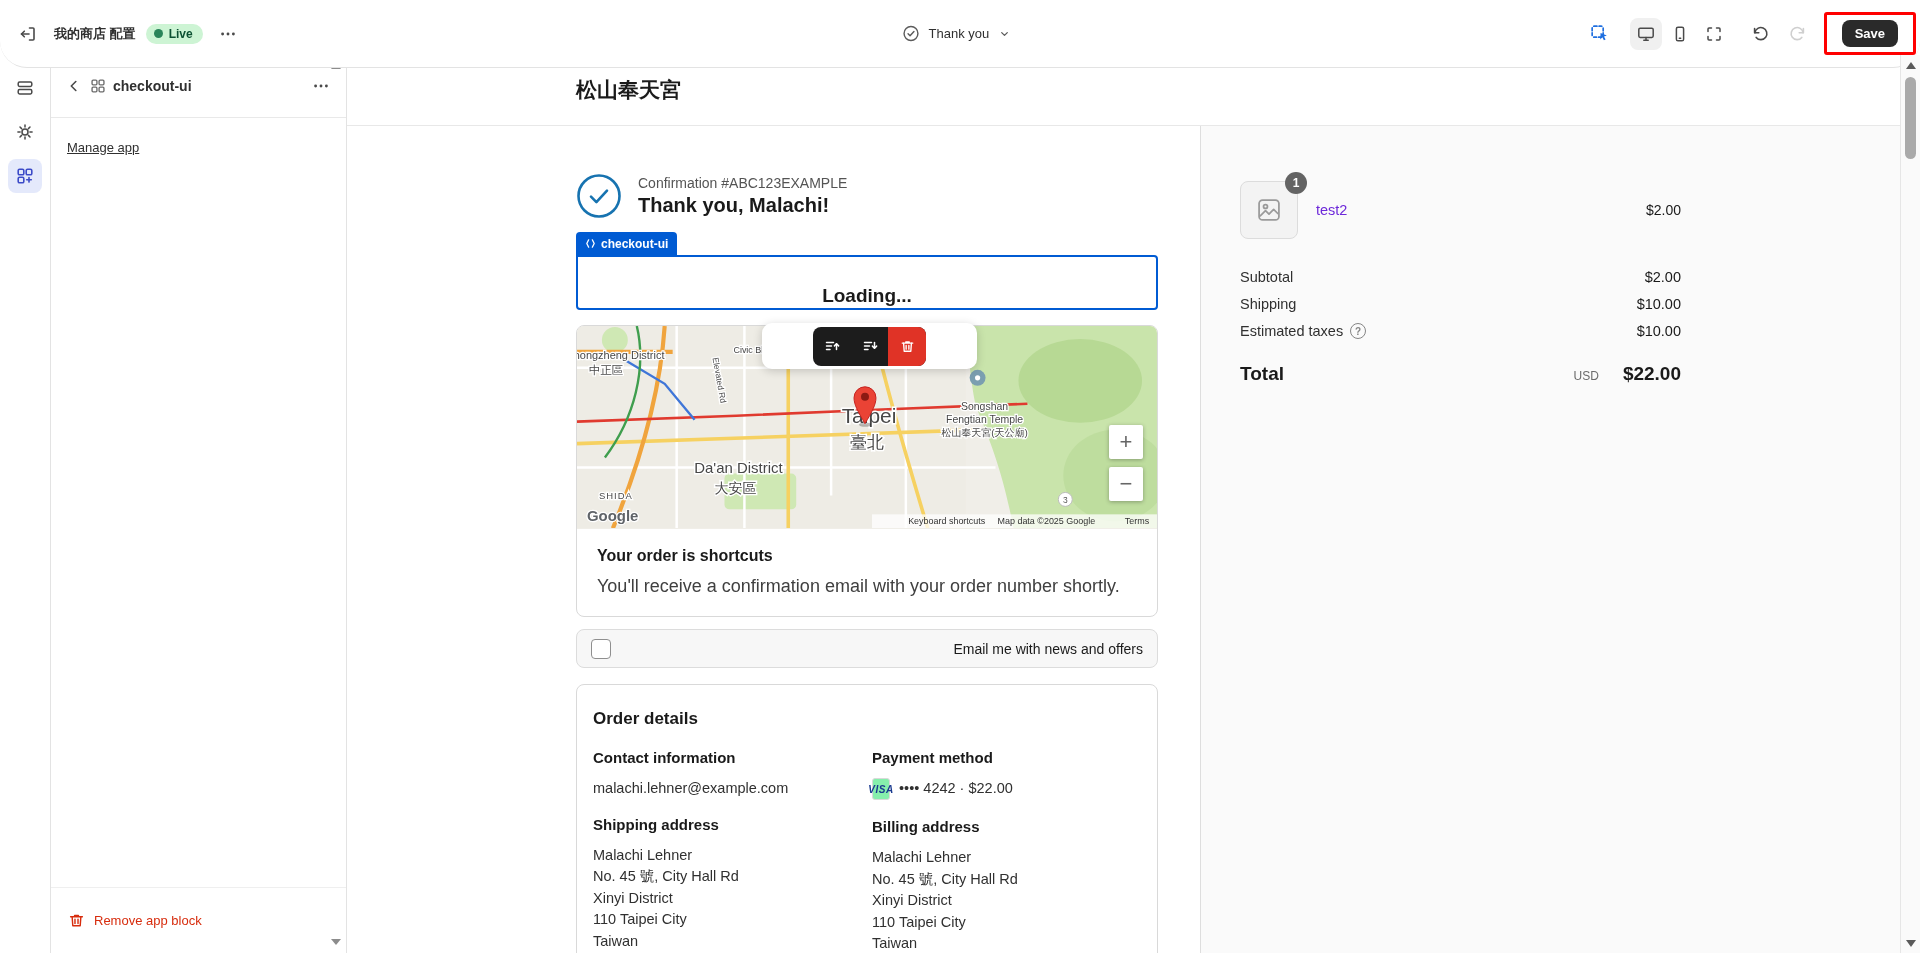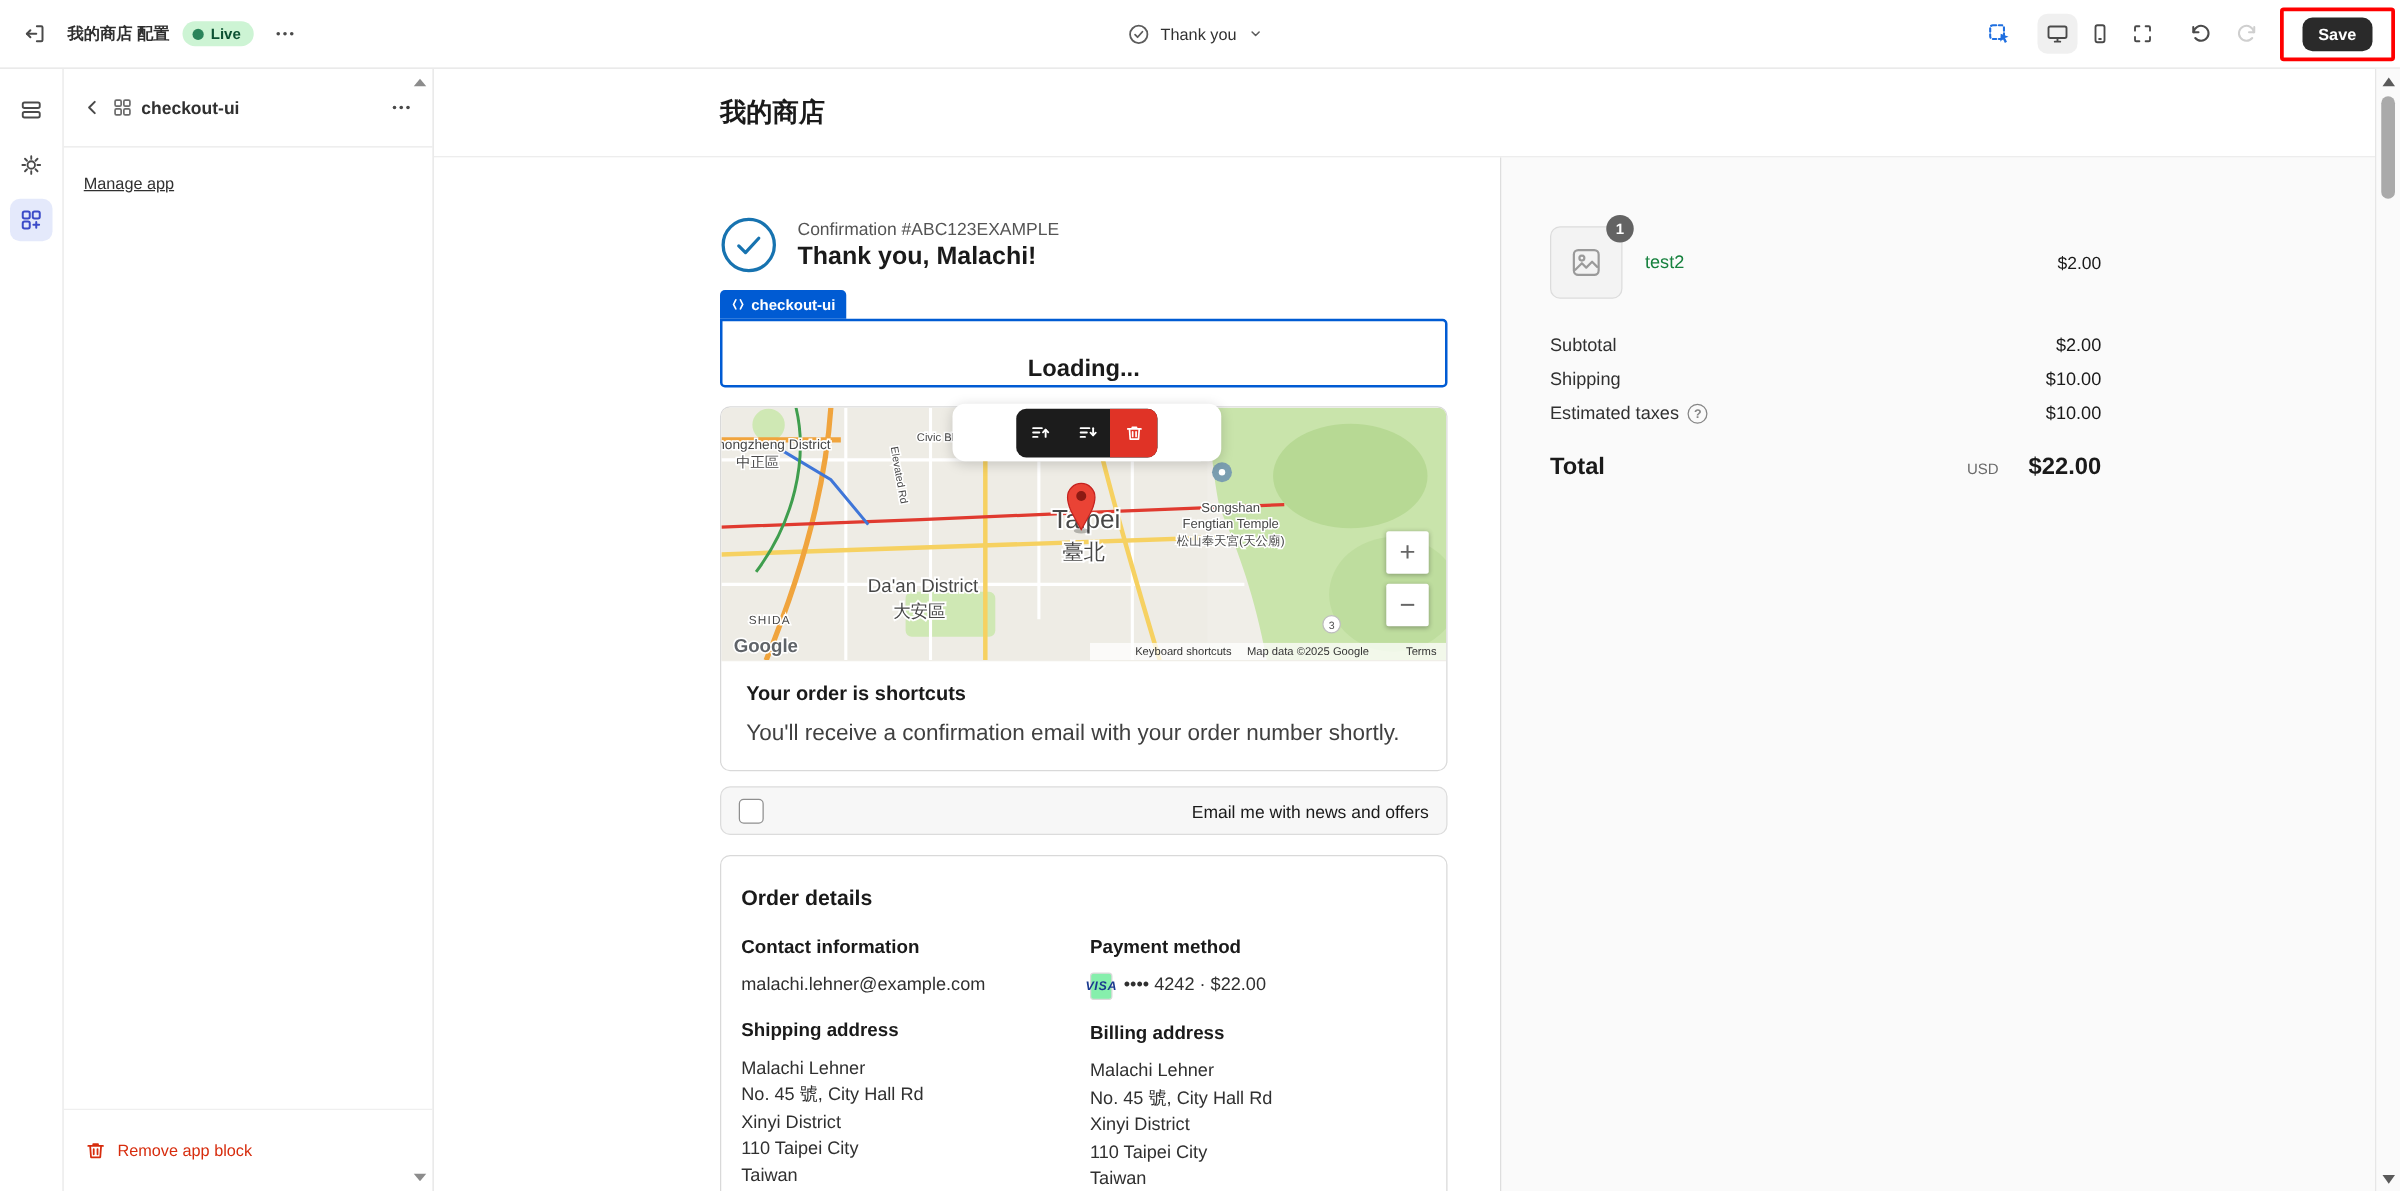--- a/index.html
+++ b/index.html
@@ -1,22 +1,22 @@
 <!DOCTYPE html>
 <html><head>
 <meta charset="utf-8">
 <style>
   * { margin:0; padding:0; box-sizing:border-box; }
   html,body { background:#fff; }
   body { font-family:"Liberation Sans","DejaVu Sans",sans-serif; color:#303030; }
   #app { position:relative; width:1920px; height:953px; overflow:hidden; background:#fff; }
 
   
-  .topbar { position:absolute; top:0; left:0; right:0; height:55px; background:#fff;
-            border-bottom:1px solid #e3e3e3; display:flex; align-items:center; padding:0 4px 0 12px; z-index:50; }
+  .topbar { position:absolute; top:0; left:0; right:0; height:68px; background:#fff;
+            border-bottom:1px solid #e3e3e3; display:flex; align-items:center; padding:0 4px 0 12px; z-index:50;border-radius:27px; }
   .tb-left { display:flex; align-items:center; gap:10px; }
   .tb-title { font-size:13px; font-weight:700; color:#303030; white-space:nowrap; }
   .badge-live { display:inline-flex; align-items:center; gap:6px; background:#cdf4d4; border-radius:11px;
                 padding:3px 10px 3px 8px; font-size:12px; font-weight:600; color:#0c5132; }
   .badge-live .dot { width:9px; height:9px; border-radius:50%; background:#2a845a; }
   .ghost-btn { background:none; border:none; cursor:pointer; display:inline-flex; align-items:center;
                justify-content:center; padding:6px; border-radius:8px; color:#4a4a4a; }
   .tb-center { position:absolute; left:50%; transform:translateX(-53%); display:flex; align-items:center;
                gap:8px; height:100%; }
   .tb-center .label { font-size:13px; font-weight:500; color:#303030; }
@@ -115,21 +115,21 @@
   .summary { position:absolute; left:853px; right:0; top:0; bottom:0; background:#fafafa;
              border-left:1px solid #dedede; }
   .summary-inner { position:absolute; left:39px; top:0; width:441px; }
   .product-row { margin-top:55px; display:flex; align-items:center; }
   .thumb-wrap { position:relative; width:58px; height:58px; flex:0 0 58px; }
   .thumb { width:58px; height:58px; border:1px solid #dcdcdc; border-radius:8px; background:#f3f3f3;
            display:flex; align-items:center; justify-content:center; color:#9a9a9a; }
   .qty-badge { position:absolute; top:-9px; right:-9px; width:22px; height:22px; border-radius:50%;
                background:#636363; color:#fff; font-size:12px; font-weight:600; display:flex;
                align-items:center; justify-content:center; }
-  .prod-name { flex:1; margin-left:18px; font-size:14.5px; color:#15803d; }
+  .prod-name { flex:1; margin-left:18px; font-size:14.5px; color:#6d28d9; }
   .prod-price { font-size:14px; color:#1a1a1a; }
   .cost-rows { margin-top:30px; }
   .cost-row { display:flex; align-items:center; margin-bottom:11px; font-size:14.5px; }
   .cost-row .lbl { color:#303030; display:flex; align-items:center; }
   .cost-row .val { margin-left:auto; color:#1a1a1a; }
   .help-icon { width:16px; height:16px; border:1.5px solid #858585; border-radius:50%; color:#858585;
                font-size:10px; font-weight:700; display:inline-flex; align-items:center; justify-content:center;
                margin-left:7px; cursor:pointer; }
   .total-row { margin-top:24px; display:flex; align-items:baseline; }
   .total-row .t-lbl { font-size:19px; font-weight:600; color:#1a1a1a; }
@@ -292,21 +292,21 @@
           <path d="M8.4 8.7v4.4M11.6 8.7v4.4"></path>
       </svg>
       <span class="remove-label">Remove app block</span>
     </div>
     <span class="mini-tri up"></span>
     <span class="mini-tri down"></span>
   </aside>
 
   <main class="preview">
     <div class="store-header">
-      <h1>我的商店</h1>
+      <h1>松山奉天宮</h1>
     </div>
 
     <div class="checkout-body">
       <div class="checkout-left">
         <div class="content-col">
 
           <div class="confirm-row">
             <svg class="confirm-check icon" viewBox="0 0 46 46" fill="none" stroke="#1773b0" stroke-width="2.6" stroke-linecap="round" stroke-linejoin="round">
               <circle cx="23" cy="23" r="20.5"></circle>
                 <path d="m15 23.7 5.4 5.4L31 17.6"></path>

